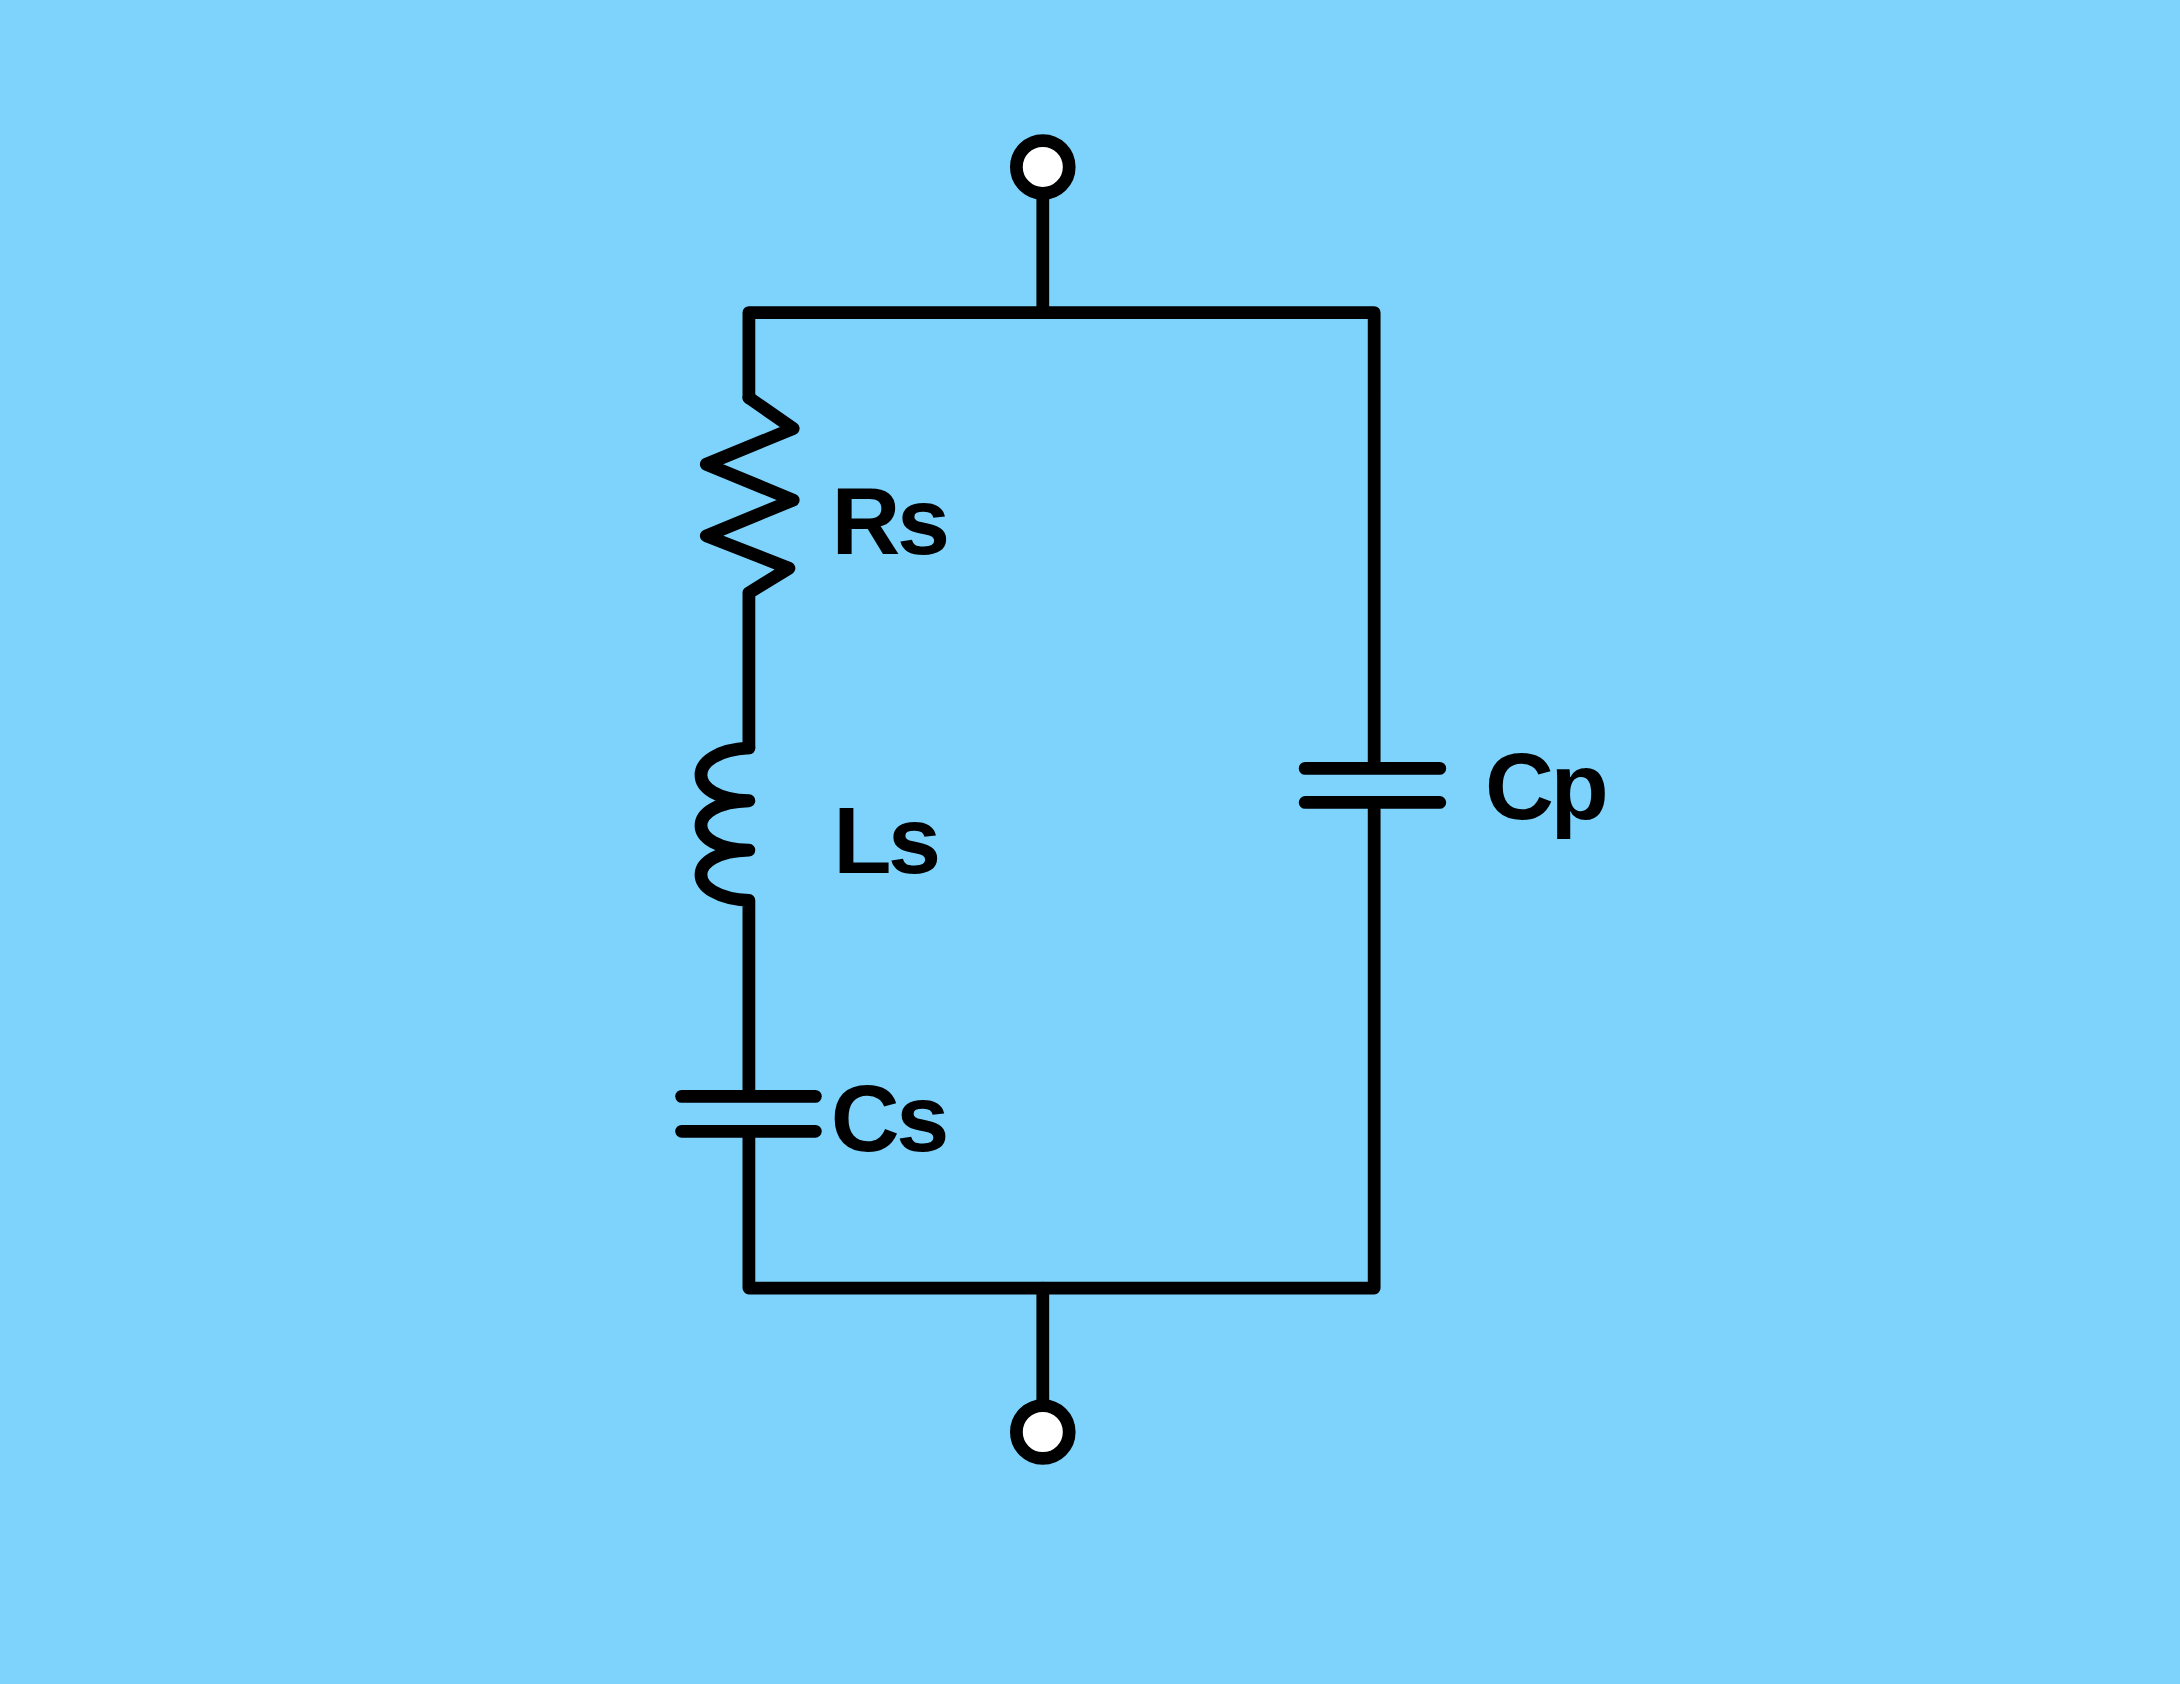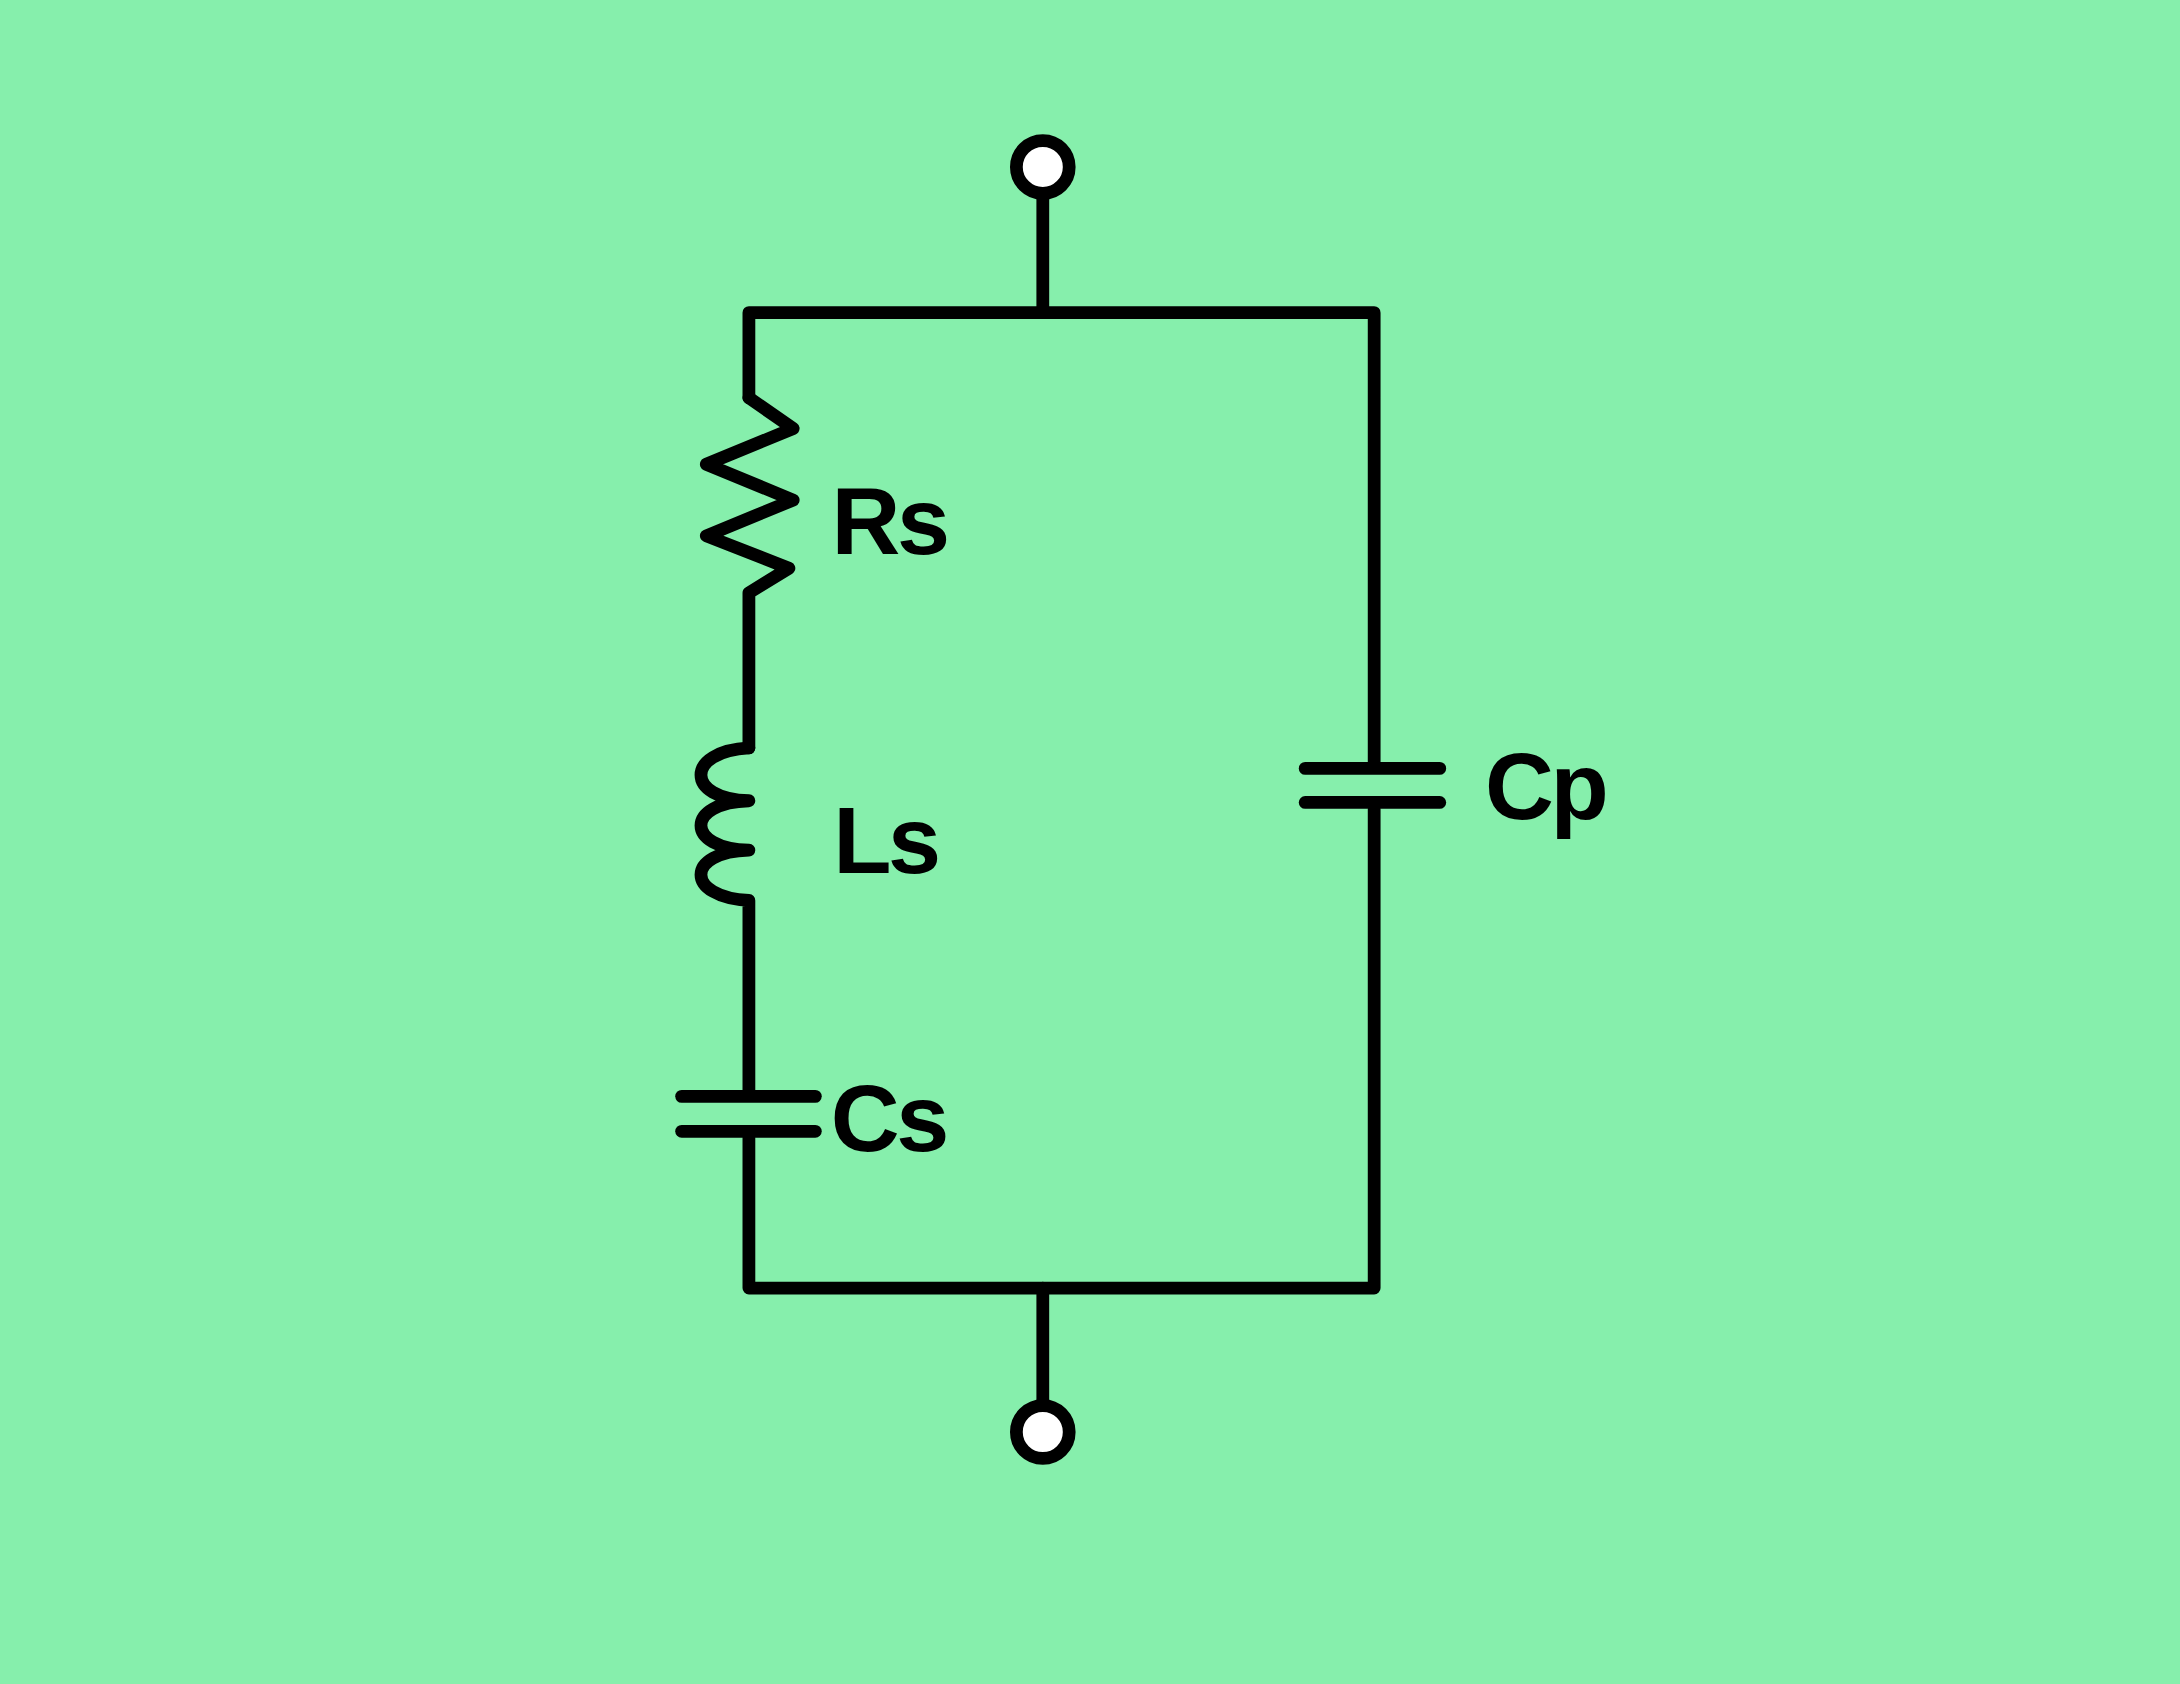--- a/index.html
+++ b/index.html
@@ -4,21 +4,21 @@
 <style>
   html, body {
     margin: 0;
     padding: 0;
     background: #ffffff;
   }
   .stage {
     position: relative;
     width: 2181px;
     height: 1685px;
-    background: #86efac;
+    background: #7dd3fc;
     overflow: hidden;
   }
   .schematic {
     display: block;
     width: 2181px;
     height: 1685px;
   }
   .component-label {
     font-family: "Liberation Sans", sans-serif;
     font-weight: bold;

